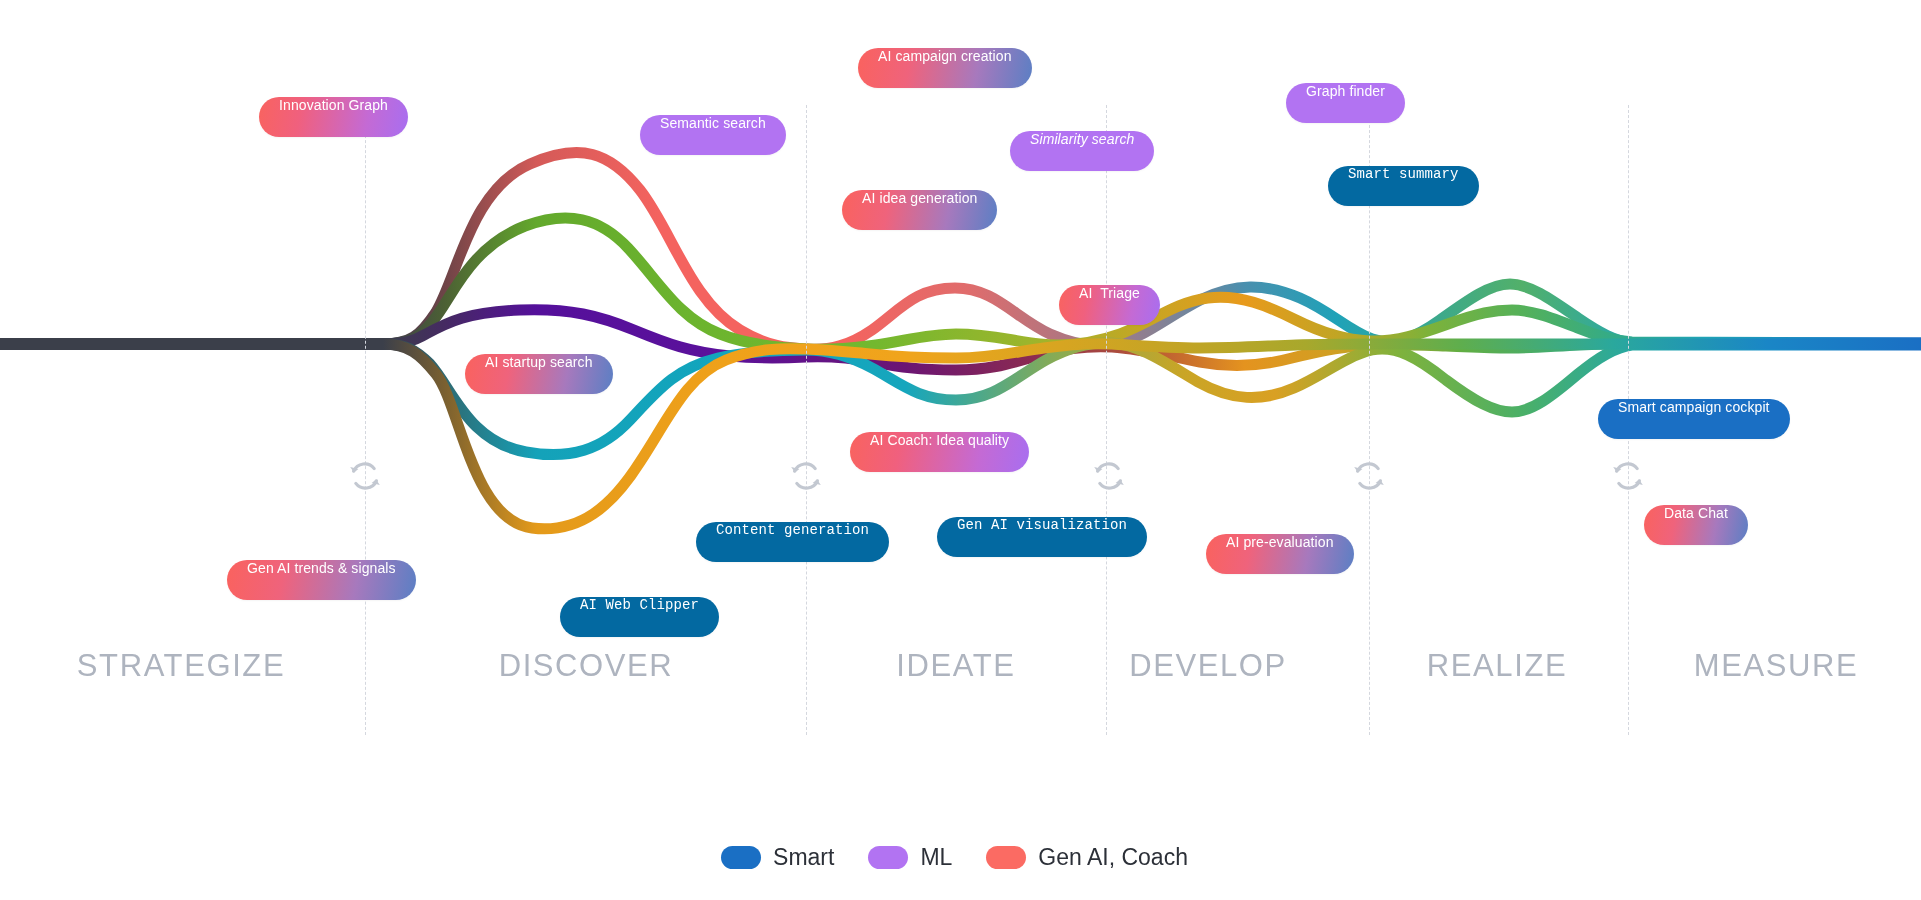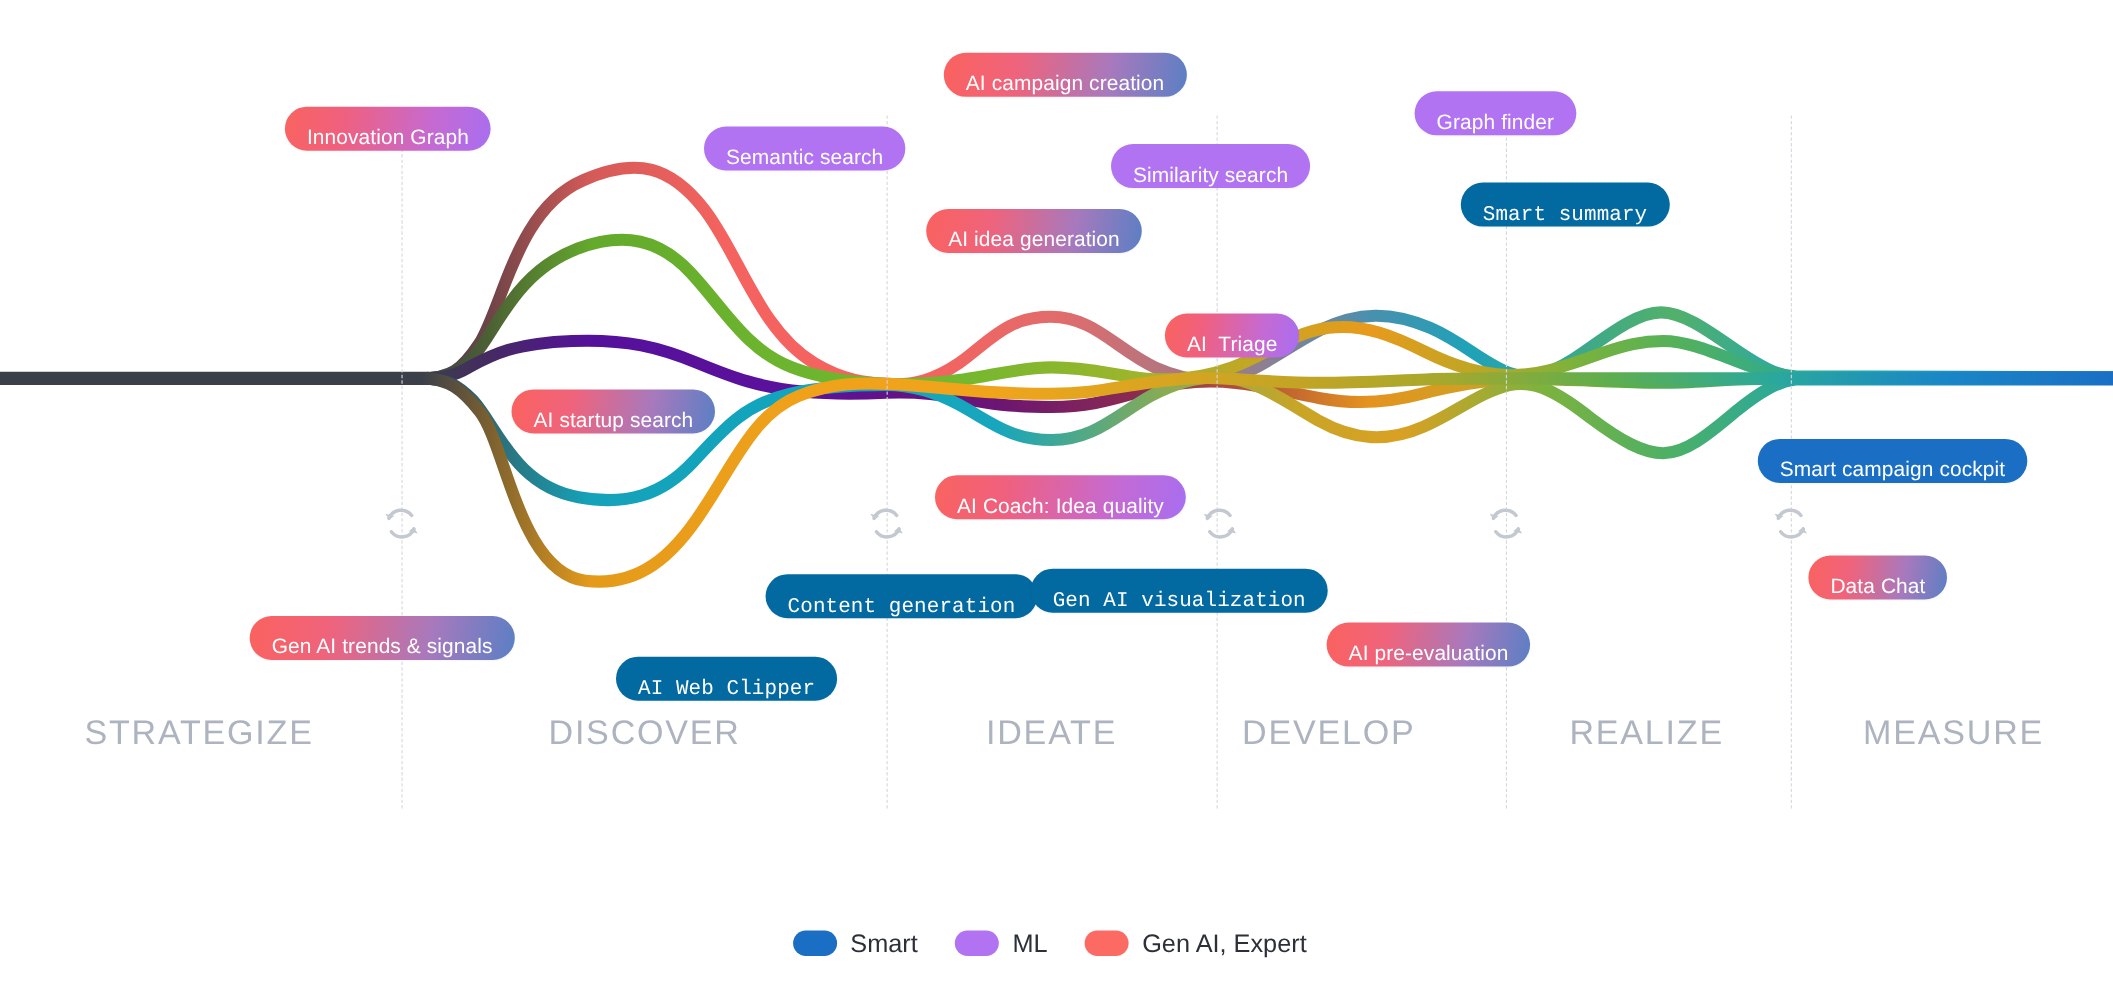--- a/index.html
+++ b/index.html
@@ -19,26 +19,26 @@
   }
   #flowsvg {
     position: absolute;
     left: 0; top: 0;
     width: 1921px; height: 900px;
   }
   
   .pill {
     position: absolute;
     display: flex;
-    align-items: flex-end;
+    align-items: flex-start;
     justify-content: center;
     height: 38px;
     border-radius: 19px;
     color: #ffffff;
-    font-size: 19px;
+    font-size: 14px;
     font-weight: 400;
     letter-spacing: 0.1px;
     white-space: pre;
     padding: 0 20px;
     box-shadow: 0 1px 2px rgba(0,0,0,0.045);
     z-index: 5;
   }
   .pill.tall  { height: 40px; border-radius: 20px; }
   .g-coral-purple { background: linear-gradient(100deg, #f9635f 0%, #f0607e 28%, #c46ad4 72%, #a86ef0 100%); }
   .g-coral-blue   { background: linear-gradient(100deg, #fa625e 0%, #ef637c 30%, #a779bd 68%, #5b7fc4 100%); }
@@ -349,43 +349,43 @@
       <div class="stage-label" style="left: 1208px;">DEVELOP</div>
       <div class="stage-label" style="left: 1497px;">REALIZE</div>
       <div class="stage-label" style="left: 1776px;">MEASURE</div>
     </div>
 
   <div id="pills">
       <div class="pill tall g-coral-blue" style="left: 858px; top: 48px;"><span>AI campaign creation</span></div>
       <div class="pill tall s-purple" style="left: 1286px; top: 83px;"><span>Graph finder</span></div>
       <div class="pill tall g-coral-purple" style="left: 259px; top: 97px;"><span>Innovation Graph</span></div>
       <div class="pill tall s-purple" style="left: 640px; top: 115px;"><span>Semantic search</span></div>
-      <div class="pill tall s-purple" style="left: 1010px; top: 131px;"><span>Similarity search</span></div>
+      <div class="pill tall s-purple" style="left: 1010px; top: 131px; font-style: italic;"><span>Similarity search</span></div>
       <div class="pill tall s-coral" style="left: 1328px; top: 166px;"><span>Smart summary</span></div>
       <div class="pill tall g-coral-blue" style="left: 842px; top: 190px;"><span>AI idea generation</span></div>
       <div class="pill tall g-coral-purple" style="left: 1059px; top: 240px; margin-top: 45px;"><span>AI  Triage</span></div>
       <div class="pill tall g-coral-blue" style="left: 465px; top: 354px;"><span>AI startup search</span></div>
       <div class="pill tall s-blue" style="left: 1598px; top: 399px;"><span>Smart campaign cockpit</span></div>
       <div class="pill tall g-coral-purple" style="left: 850px; top: 432px;"><span>AI Coach: Idea quality</span></div>
       <div class="pill tall g-coral-blue" style="left: 1644px; top: 505px;"><span>Data Chat</span></div>
       <div class="pill tall s-coral" style="left: 696px; top: 522px;"><span>Content generation</span></div>
       <div class="pill tall s-coral" style="left: 937px; top: 517px;"><span>Gen AI visualization</span></div>
-      <div class="pill tall g-coral-blue" style="left: 1206px; top: 534px; margin-top: 32px;"><span>AI pre-evaluation</span></div>
+      <div class="pill tall g-coral-blue" style="left: 1206px; top: 534px;"><span>AI pre-evaluation</span></div>
       <div class="pill tall g-coral-blue" style="left: 227px; top: 560px;"><span>Gen AI trends &amp; signals</span></div>
       <div class="pill tall s-coral" style="left: 560px; top: 597px;"><span>AI Web Clipper</span></div>
     </div>
 
   <div id="legend">
       <div class="legend-item">
         <span class="legend-swatch" style="background: rgb(26, 111, 196);"></span>
         <span class="legend-text">Smart</span>
       </div>
       <div class="legend-item">
         <span class="legend-swatch" style="background: rgb(178, 115, 242);"></span>
         <span class="legend-text">ML</span>
       </div>
       <div class="legend-item">
         <span class="legend-swatch" style="background: rgb(251, 107, 99);"></span>
-        <span class="legend-text">Gen AI, Expert</span>
+        <span class="legend-text">Gen AI, Coach</span>
       </div>
     </div>
 
 </div>
 
 </body></html>

